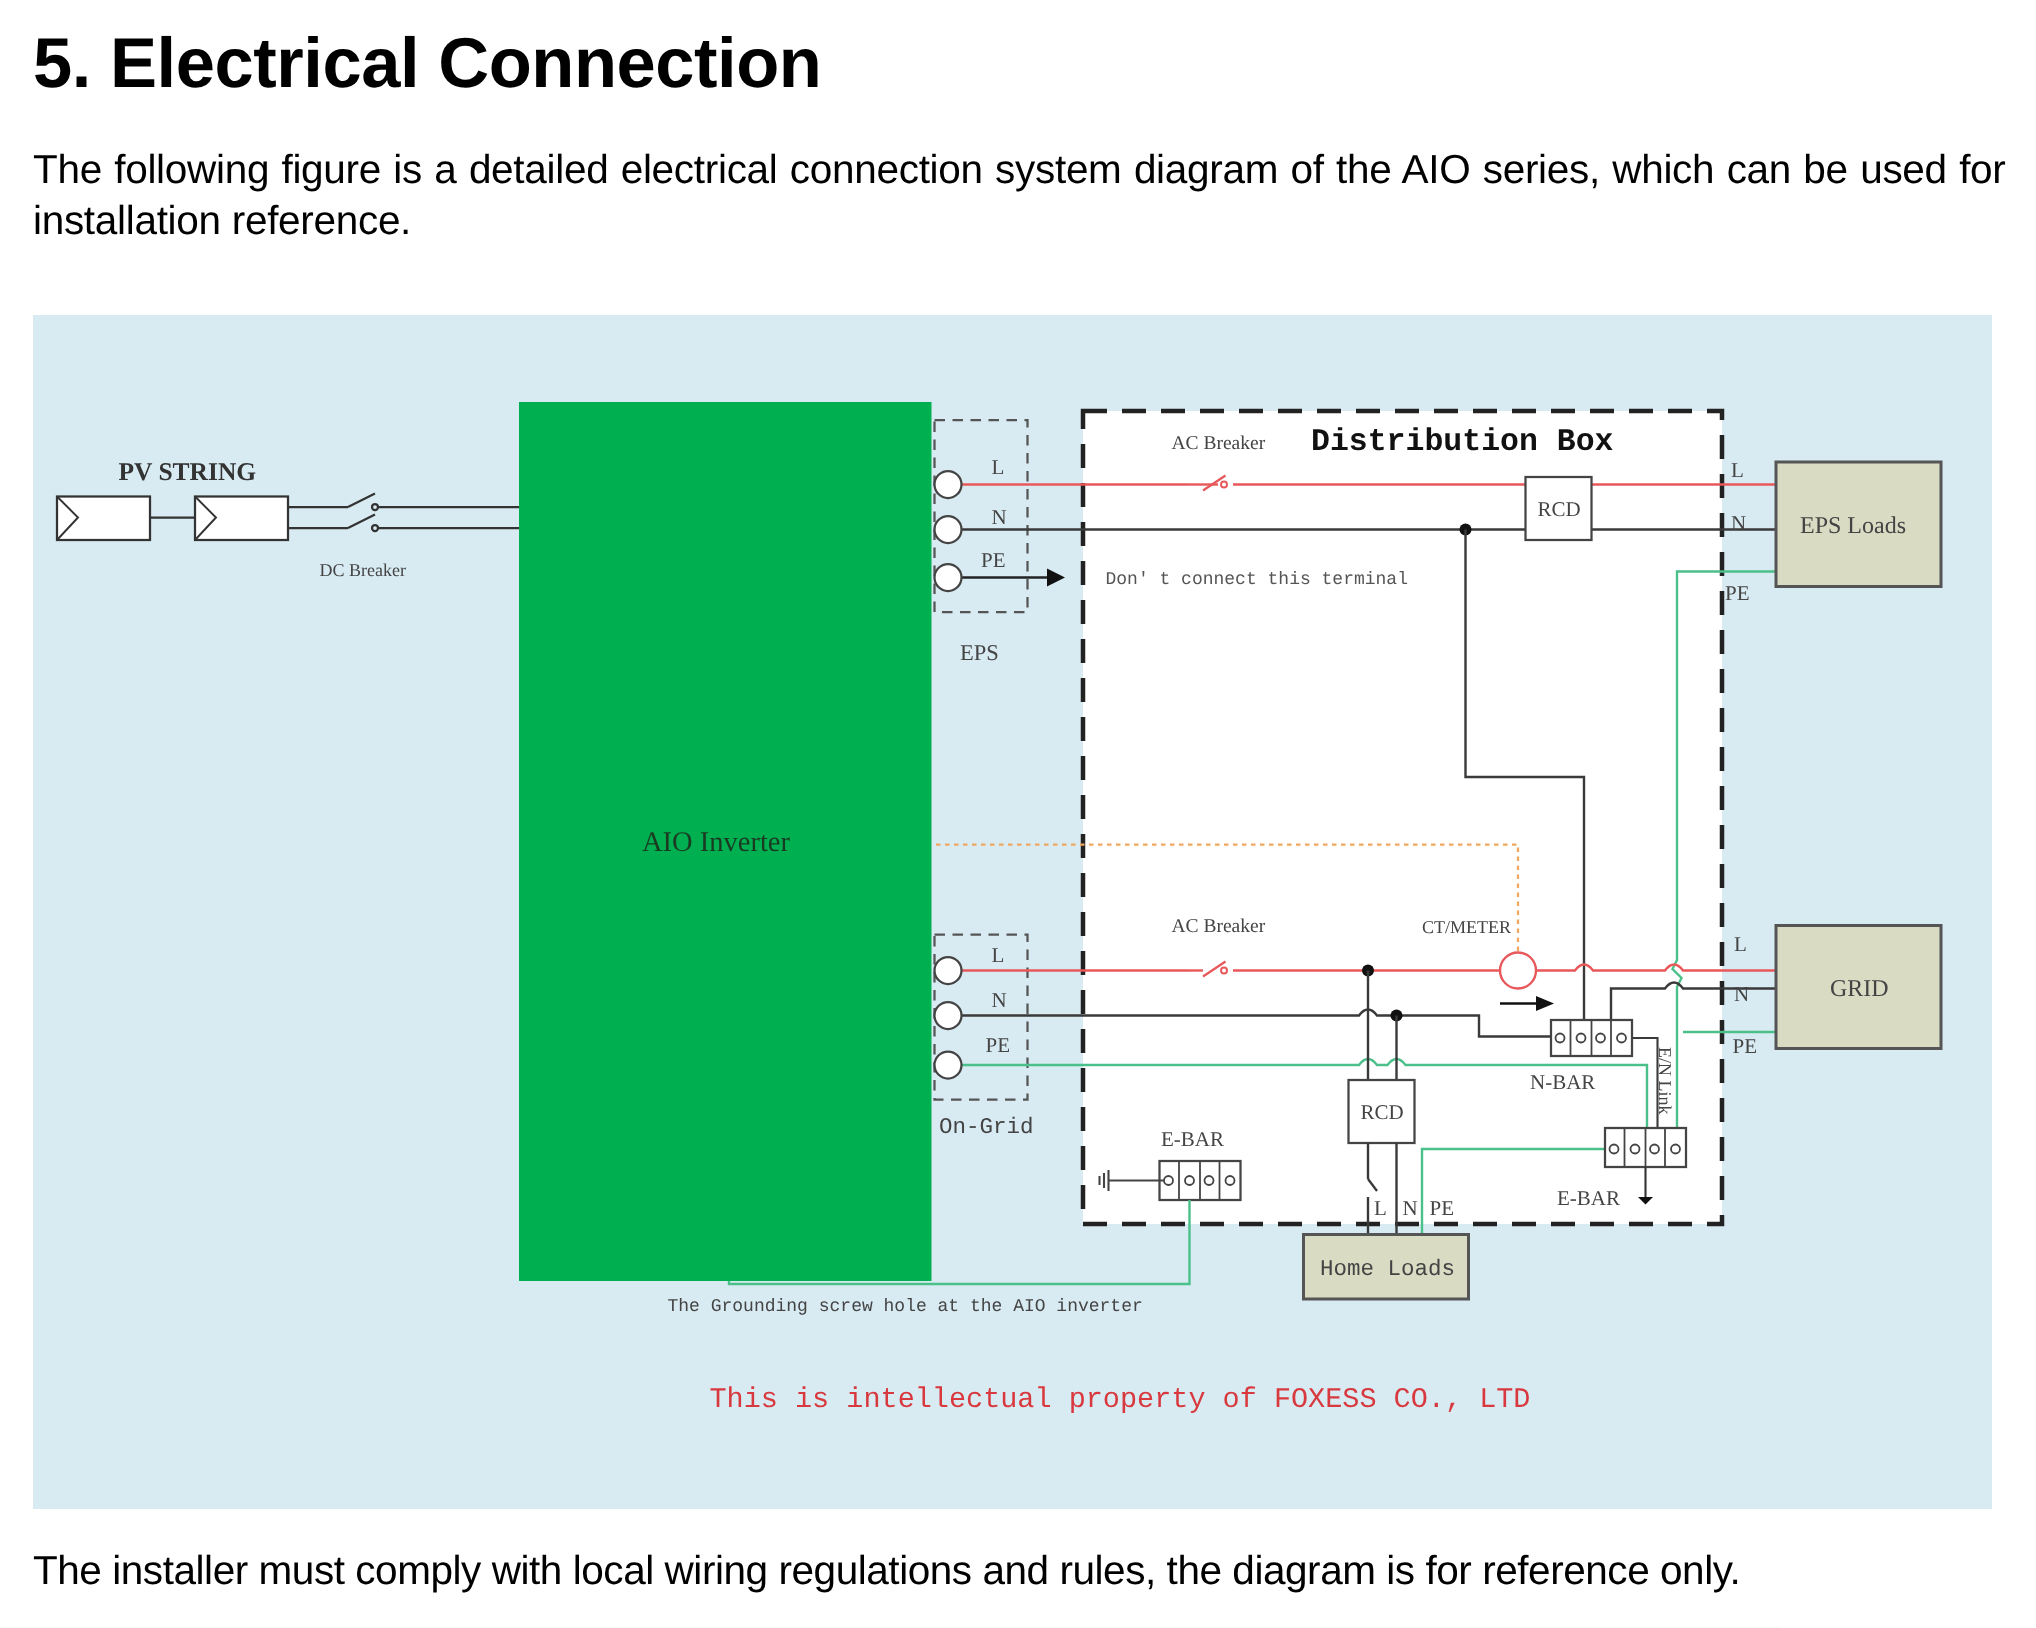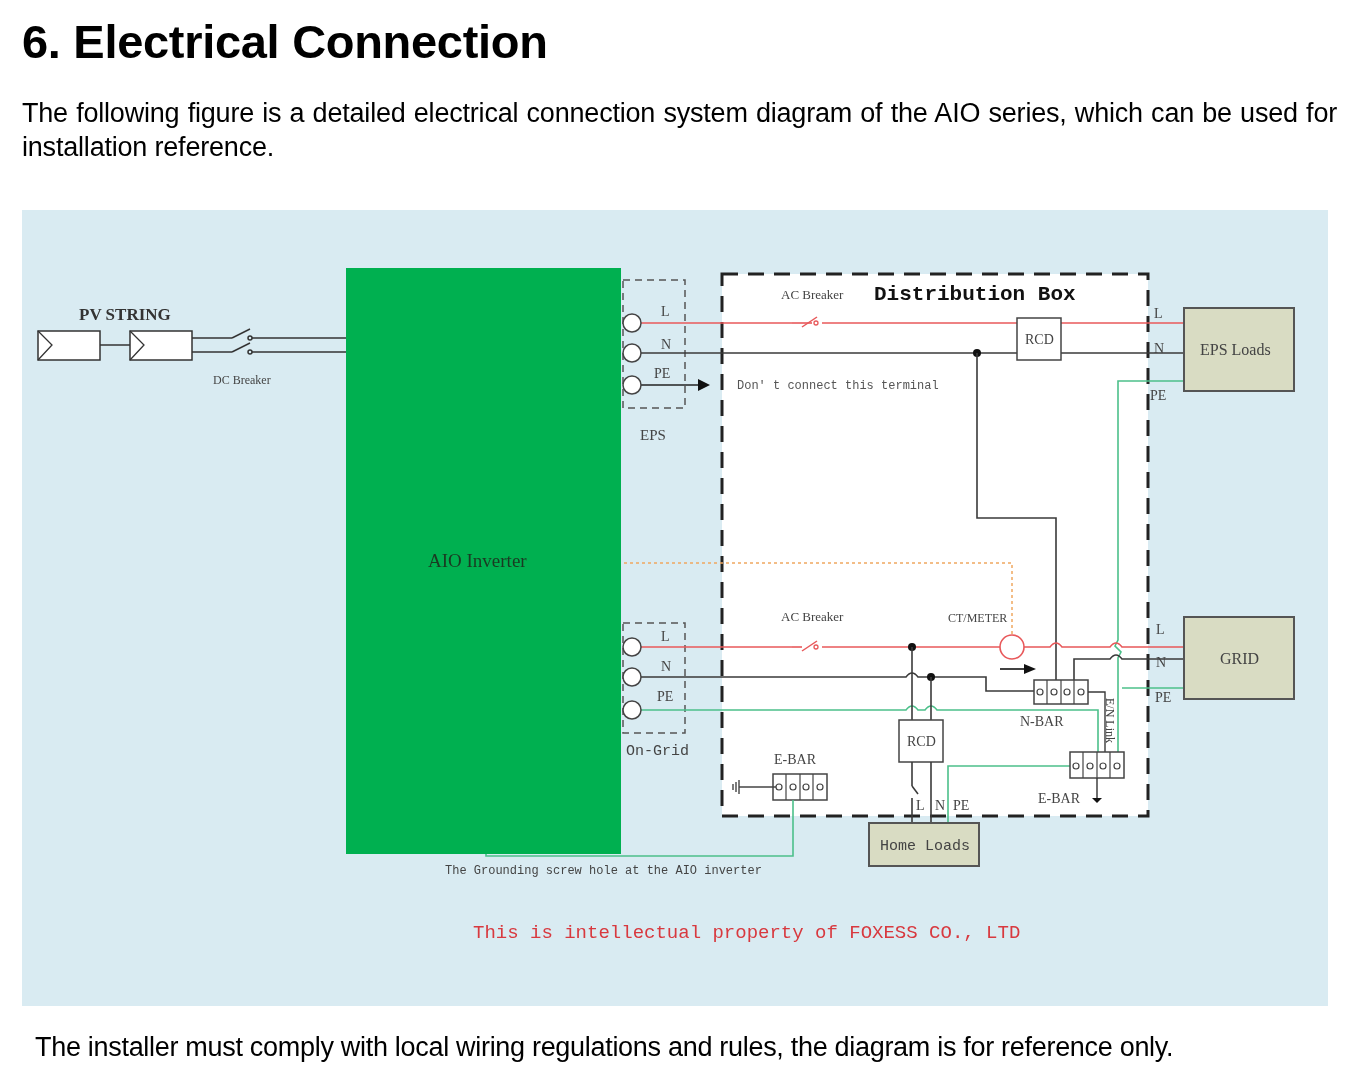--- a/index.html
+++ b/index.html
@@ -1,28 +1,28 @@
 <!DOCTYPE html>
 <html><head>
 <meta charset="utf-8">
 <style>
   html, body { margin: 0; padding: 0; background: #ffffff; }
   body { width: 1357px; height: 1085px; position: relative; overflow: hidden; font-family: "Liberation Sans", sans-serif; color: #000; }
   .title { position: absolute; left: 22px; top: 14px; margin: 0; font-size: 47px; font-weight: bold; letter-spacing: -0.3px; font-family: "Liberation Sans", sans-serif; }
   .intro { position: absolute; left: 22px; top: 96px; width: 1315px; margin: 0; font-size: 27px; line-height: 34px; text-align: justify; text-align-last: left; letter-spacing: -0.2px; }
   .figure { position: absolute; left: 22px; top: 210px; width: 1306px; height: 796px; background: #d9ebf2; }
   .figure svg { position: absolute; left: 0; top: 0; }
-  .outro { position: absolute; left: 35px; top: 1032px; margin: 0; font-size: 27px; letter-spacing: -0.3px; }
+  .outro { position: absolute; left: 22px; top: 1032px; margin: 0; font-size: 27px; letter-spacing: -0.3px; }
   .serif { font-family: "Liberation Serif", serif; }
   .mono { font-family: "Liberation Mono", monospace; }
 </style>
 </head>
 <body>
 
-<h1 class="title">6. Electrical Connection</h1>
+<h1 class="title">5. Electrical Connection</h1>
 <p class="intro">The following figure is a detailed electrical connection system diagram of the AIO series, which can be used for installation reference.</p>
 
 <div class="figure">
   <svg width="1306" height="796" viewBox="0 0 1306 796">
 
     <rect x="700" y="64" width="426" height="542" fill="#ffffff" stroke="#222" stroke-width="3" stroke-dasharray="16 10"></rect>
     <text class="mono" x="852" y="90" font-size="21" font-weight="bold" fill="#111">Distribution Box</text>
     <text class="serif" x="759" y="89" font-size="13" fill="#444">AC Breaker</text>
 
     <text class="serif" x="57" y="110" font-size="17" font-weight="bold" fill="#333">PV STRING</text>

